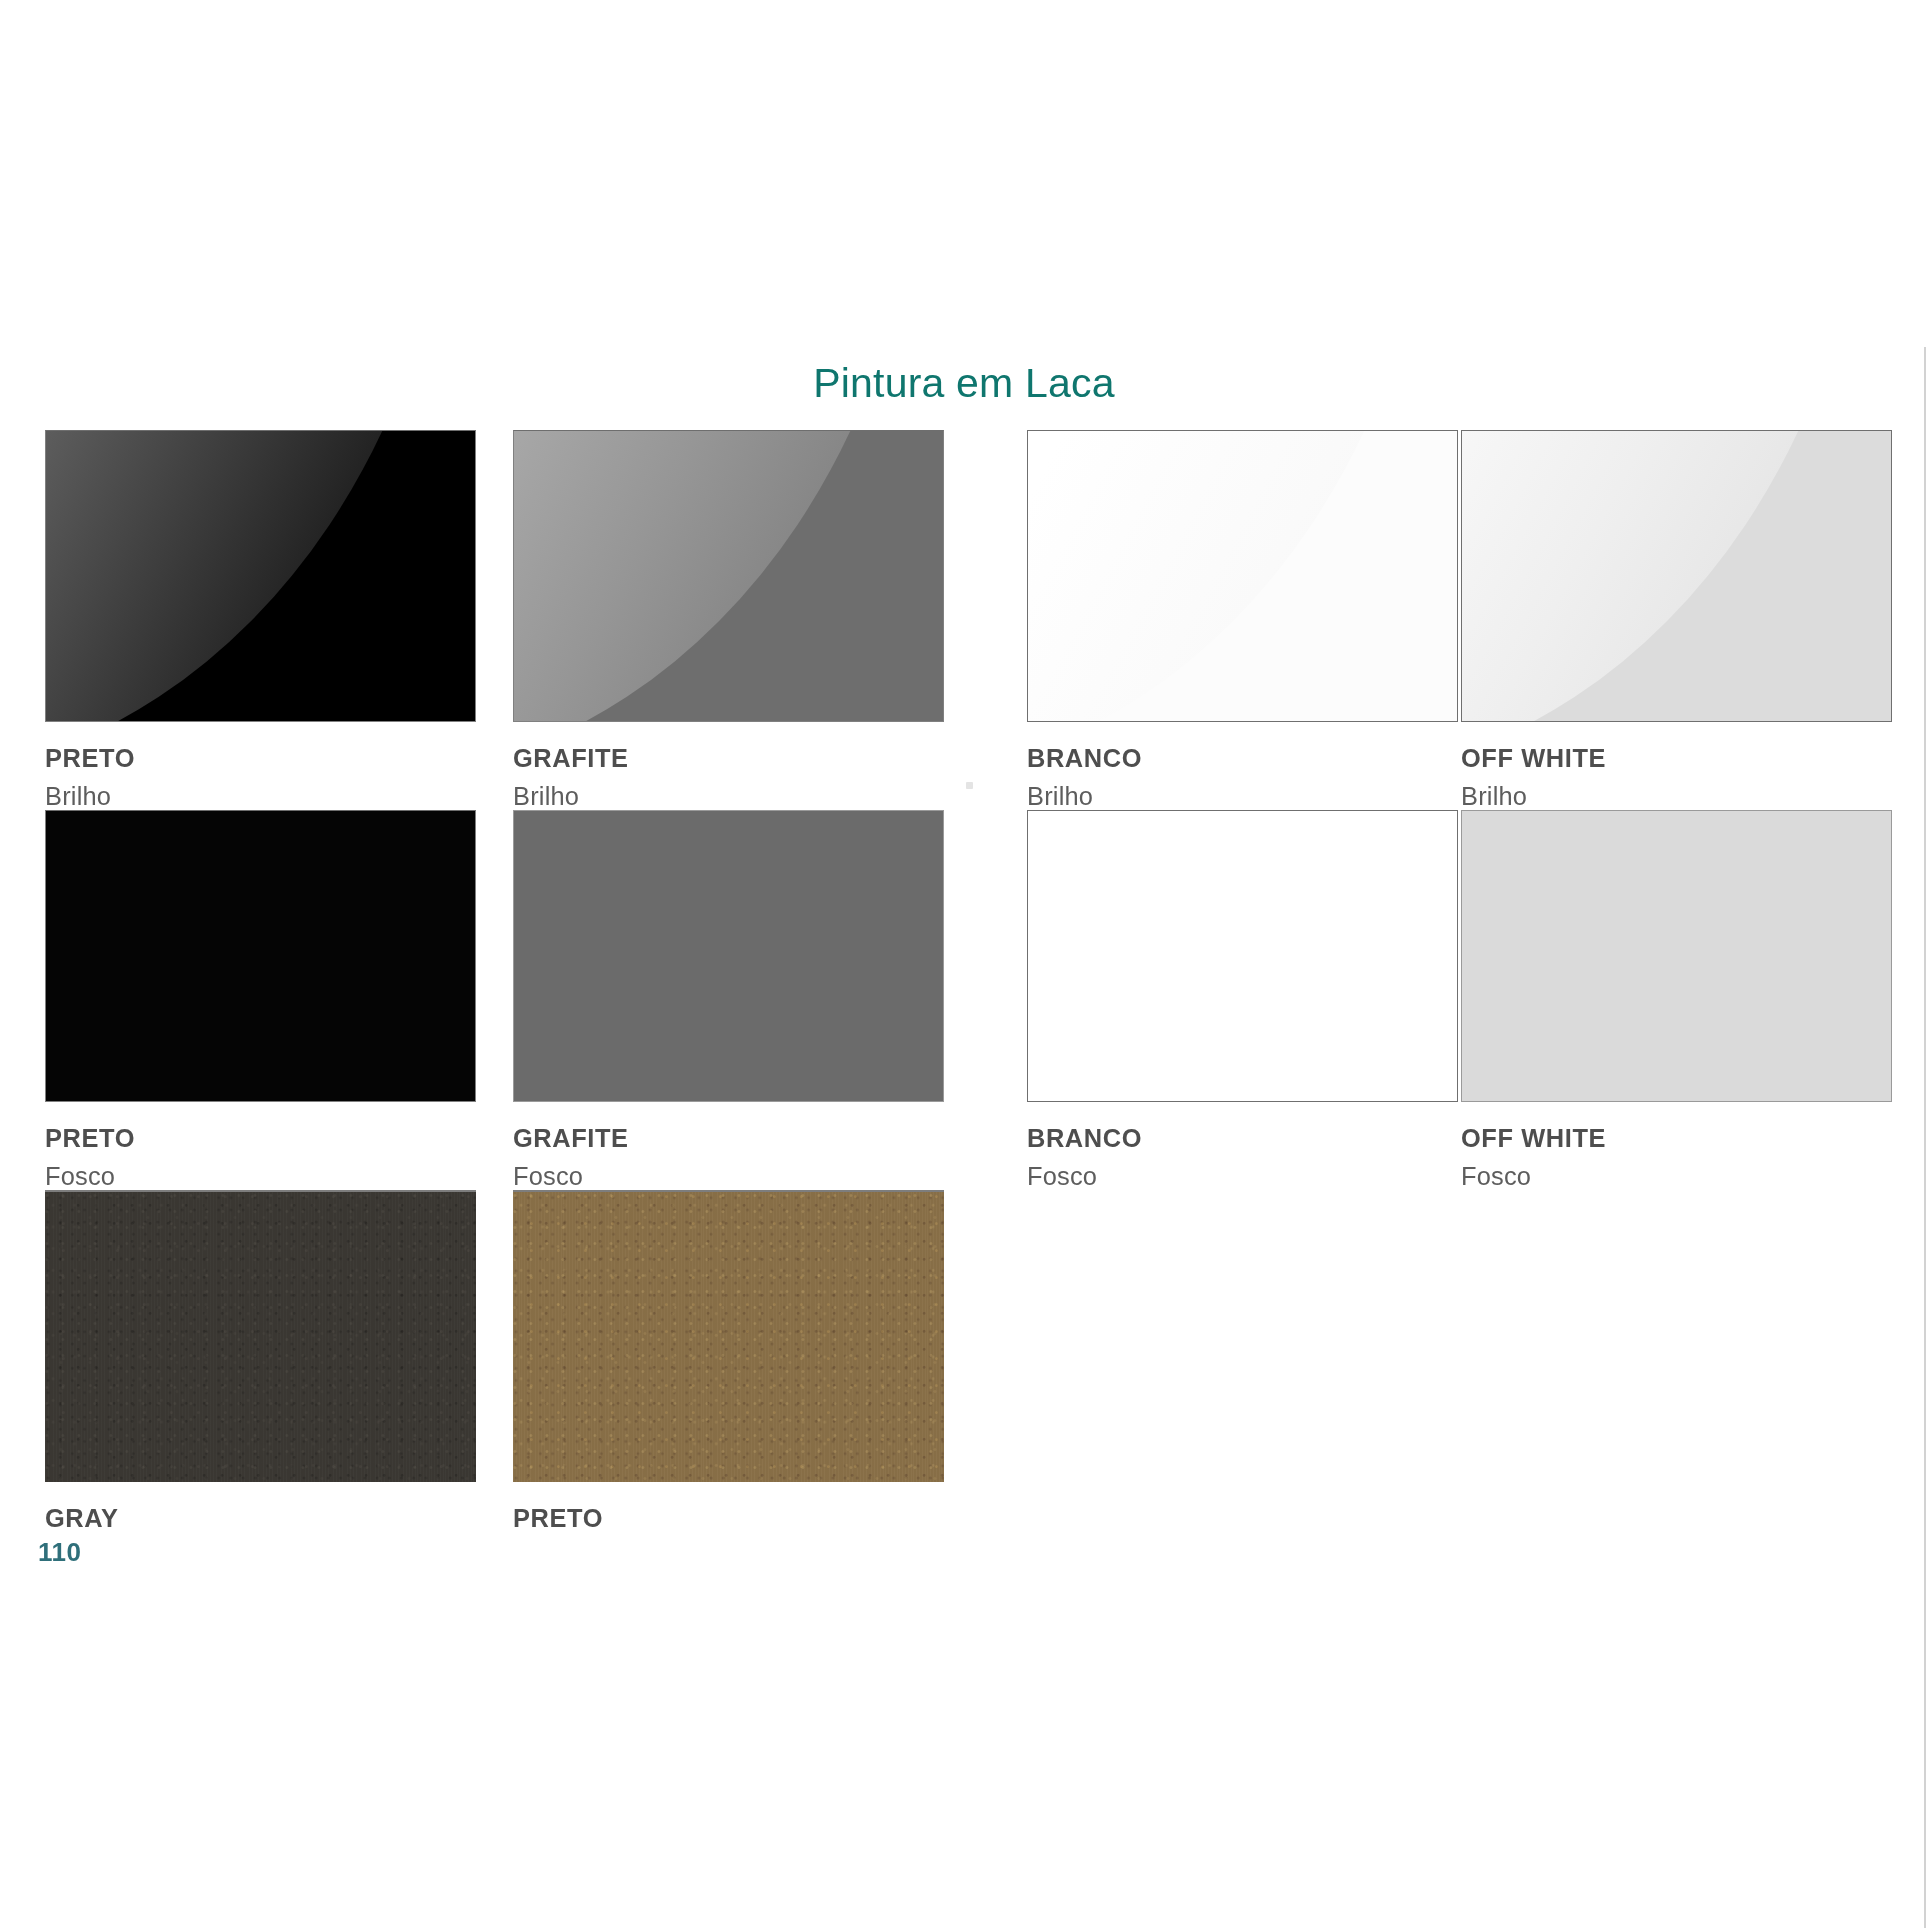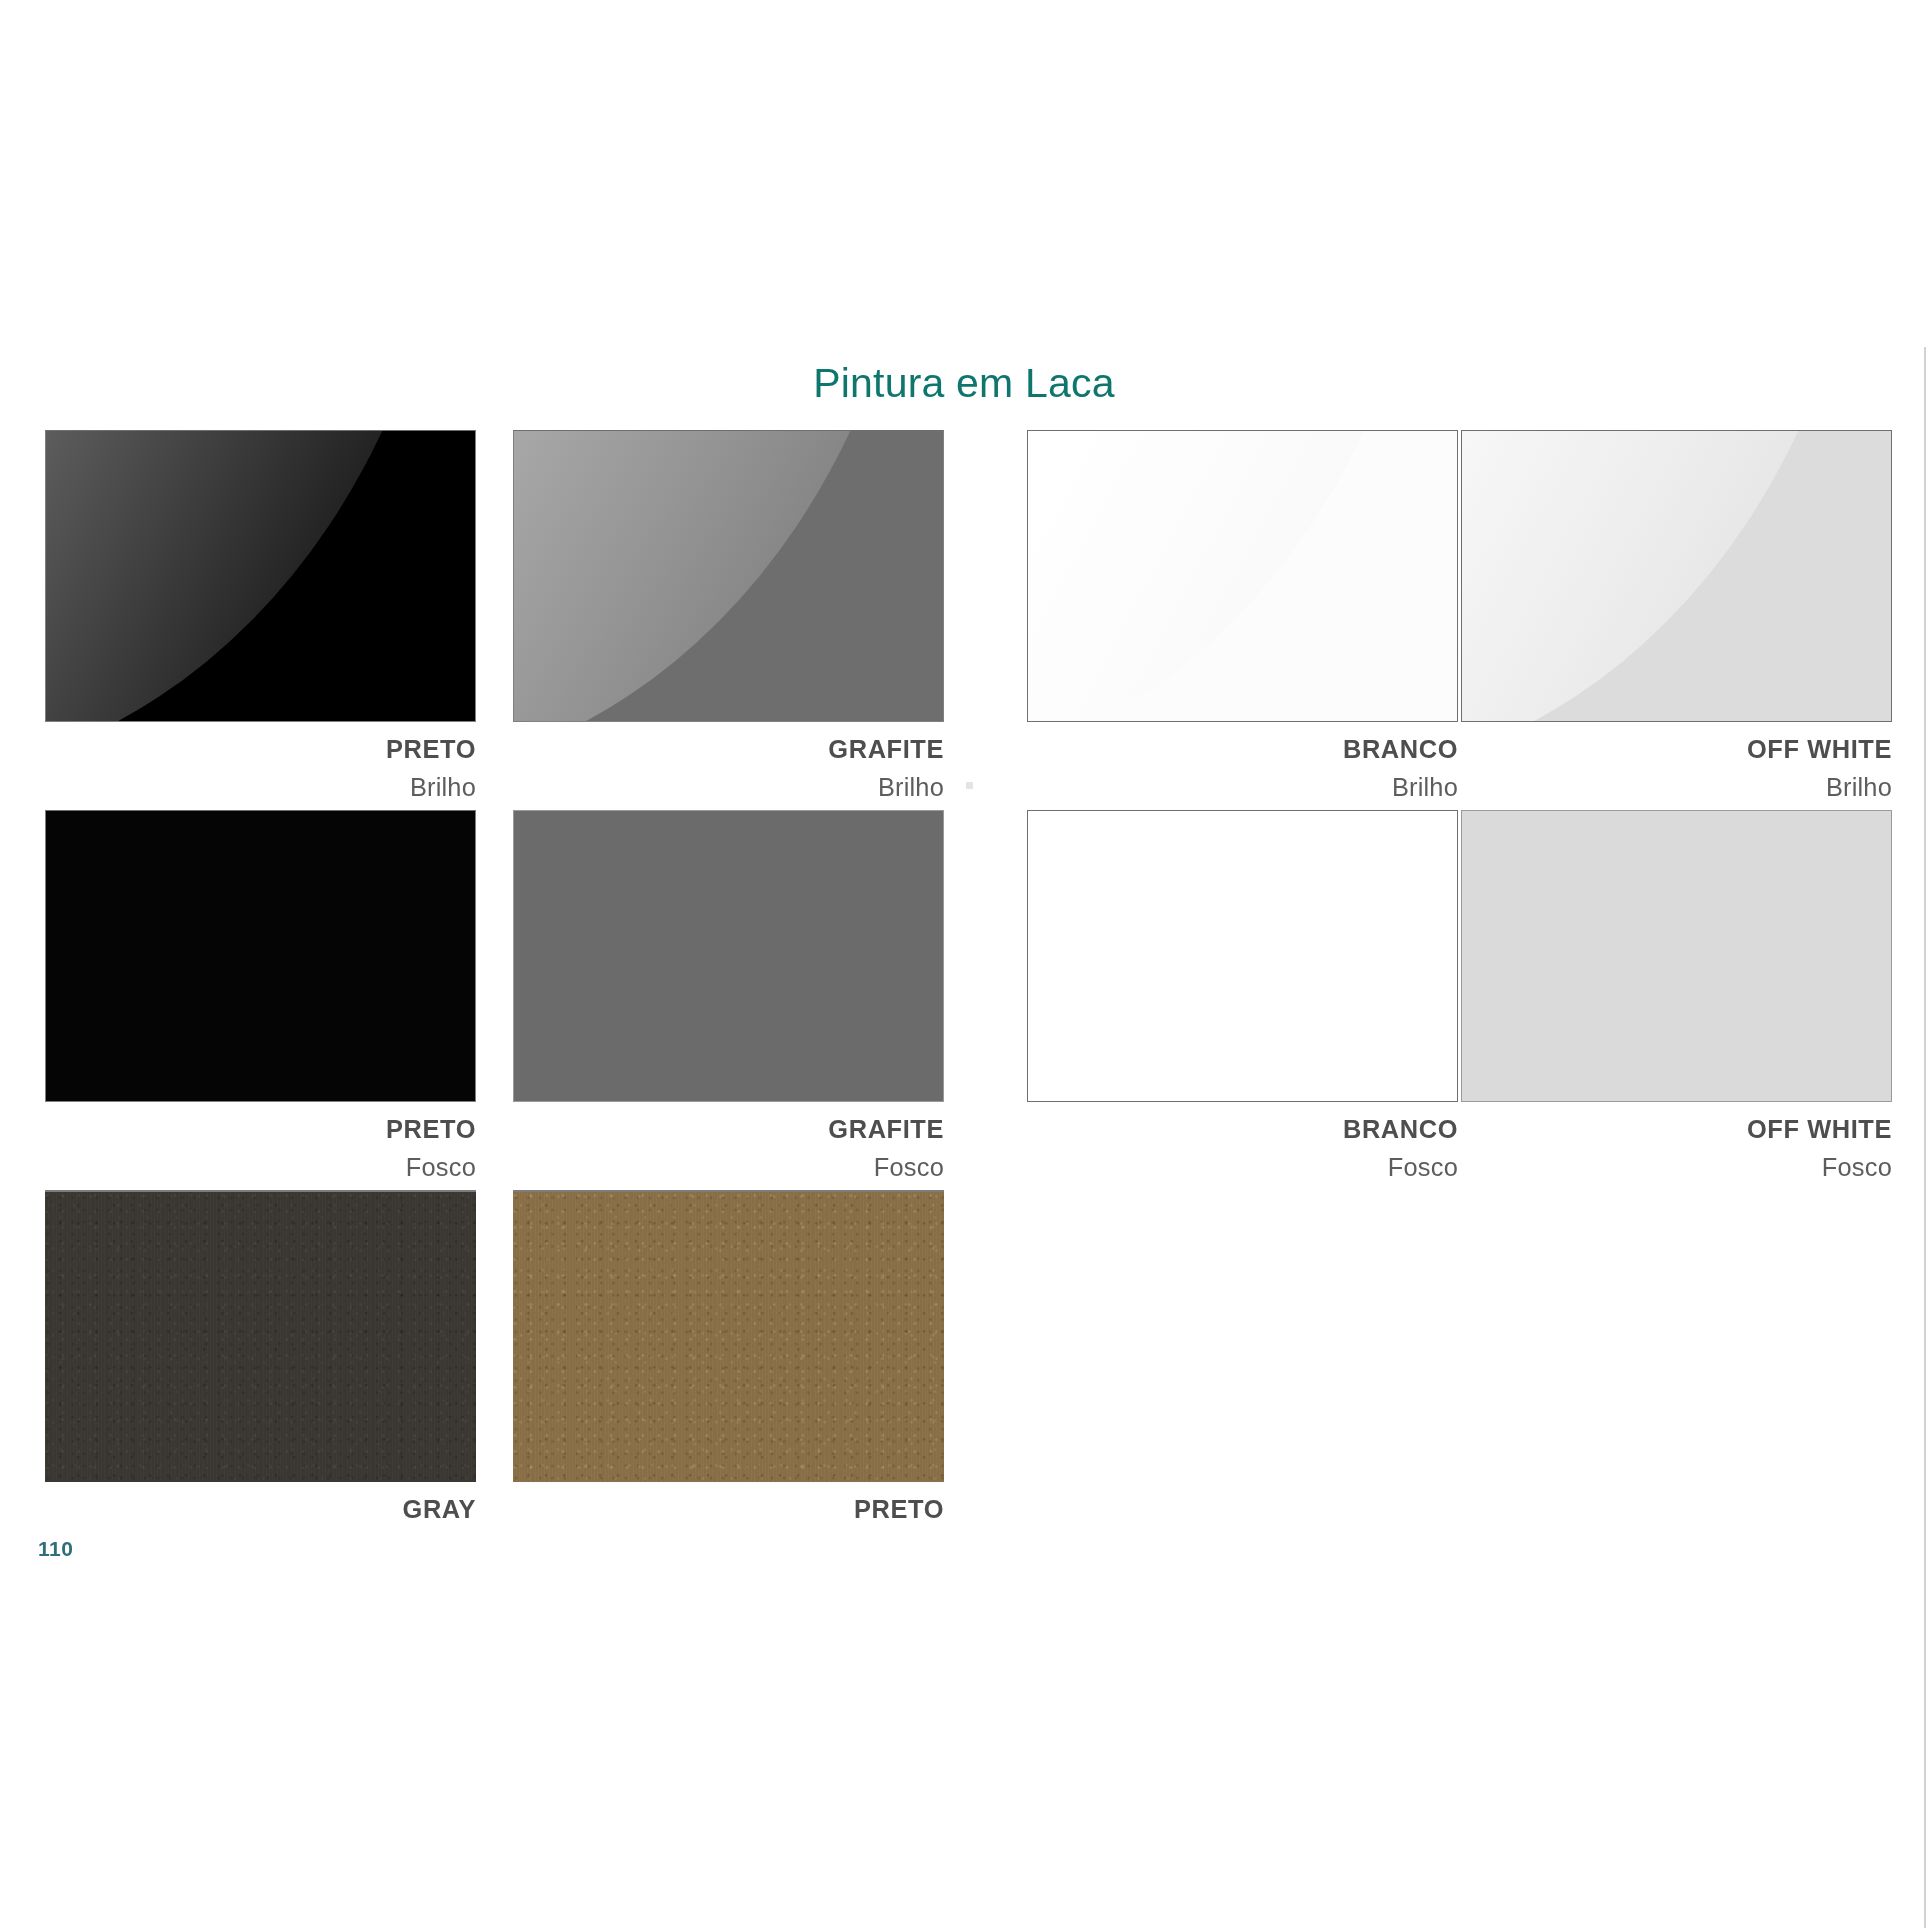--- a/index.html
+++ b/index.html
@@ -98,22 +98,22 @@
     left: -36%;
     top: -120%;
     width: 132%;
     height: 240%;
     border-radius: 0 0 100% 0;
     transform: rotate(0deg);
     pointer-events: none;
   }
 
   .cap {
-    margin-top: 13px;
-    text-align: right;
+    margin-top: 22px;
+    text-align: left;
   }
   .cap .name {
     font-size: 25.4px;
     font-weight: 700;
     letter-spacing: 0.6px;
     color: #4e4e4e;
     line-height: 1.18;
   }
   .cap .finish {
     font-size: 25.4px;
@@ -132,21 +132,21 @@
     width: 6.6px;
     height: 6.6px;
     background: #e4e4e4;
     border-radius: 0.9px;
   }
 
   .page-number {
     position: absolute;
     left: 38px;
     top: 1537px;
-    font-size: 21px;
+    font-size: 26px;
     font-weight: 700;
     letter-spacing: 0.5px;
     color: #2f6f7a;
   }
 
   
   .metallic {
     position: relative;
   }
   .metallic .speck {

